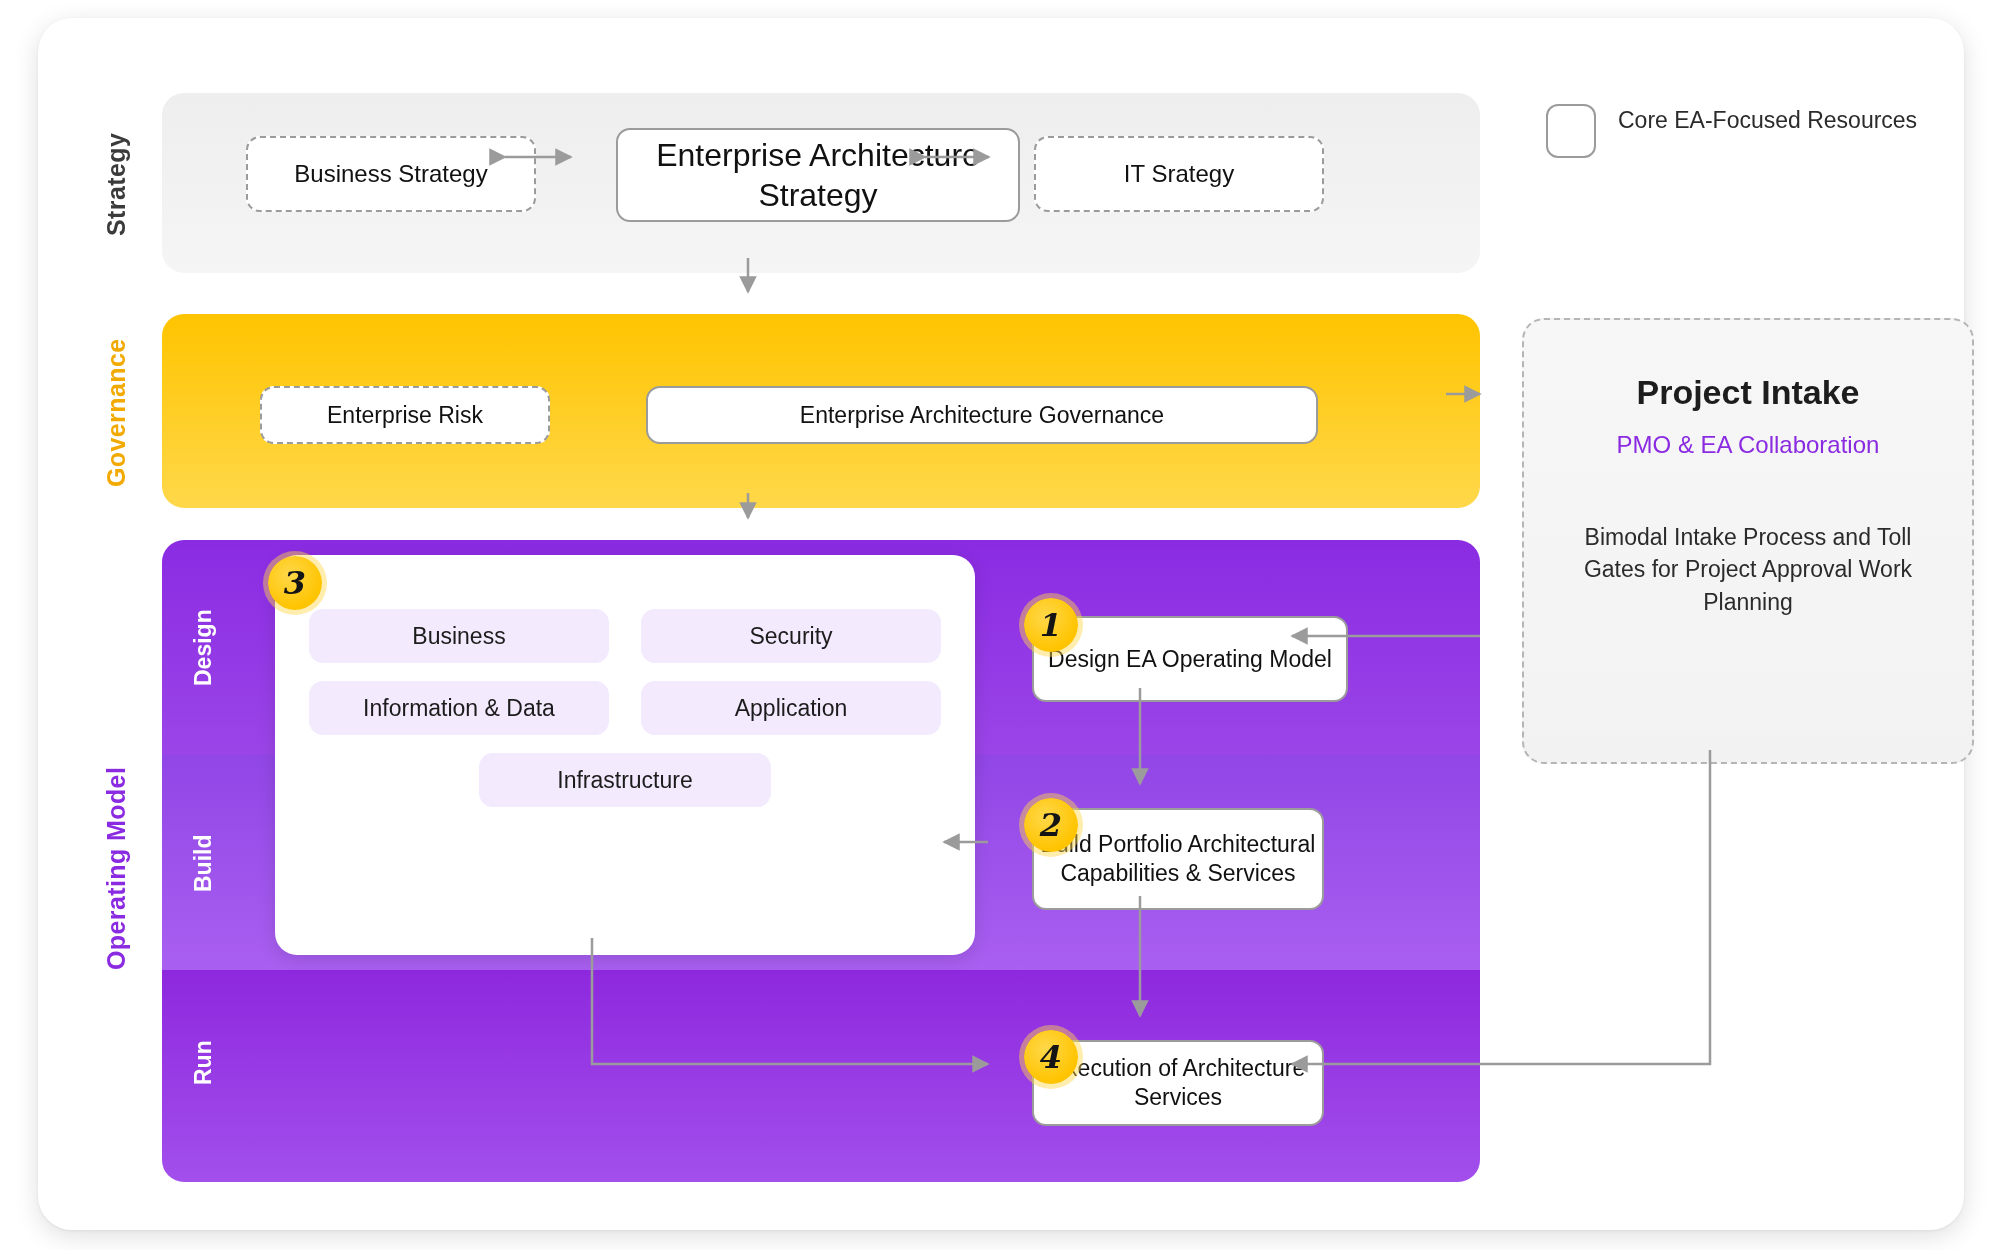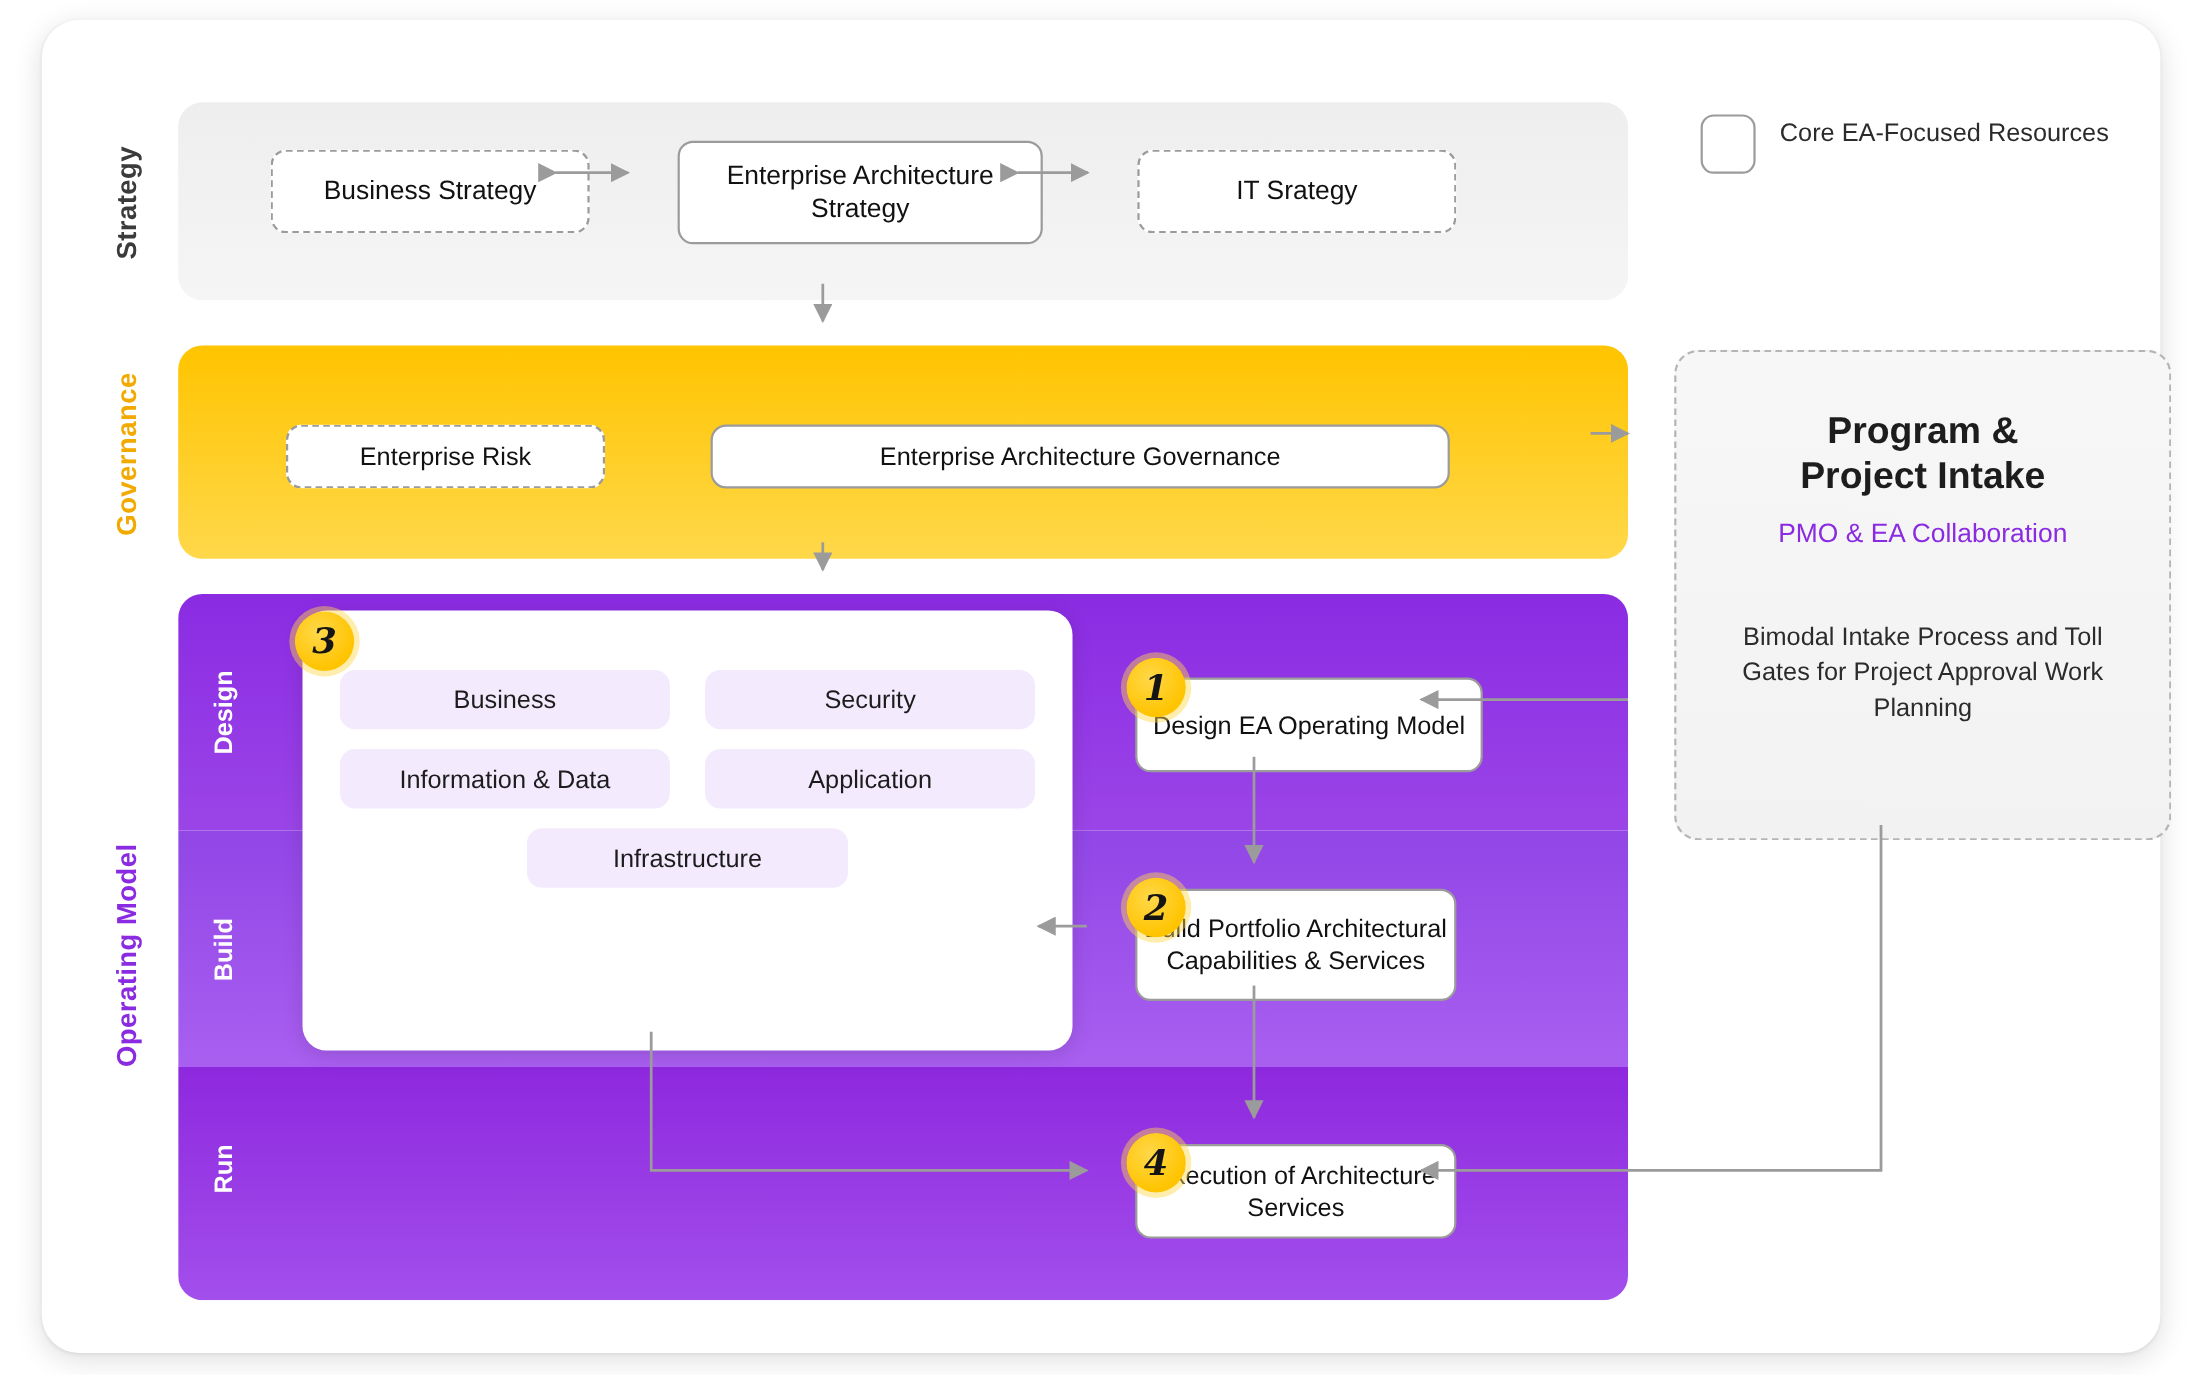--- a/index.html
+++ b/index.html
@@ -55,21 +55,21 @@
     text-align: center;
     background: #ffffff;
     border-radius: 14px;
     color: #111111;
     line-height: 1.25;
   }
   .box.solid  { border: 2px solid #9b9b9b; }
   .box.dashed { border: 2px dashed #9b9b9b; }
 
   #box-business-strategy { left: 208px; top: 118px; width: 290px; height: 76px; font-size: 24px; }
-  #box-ea-strategy       { left: 578px; top: 110px; width: 332px; height: 94px; font-size: 24px; }
+  #box-ea-strategy       { left: 578px; top: 110px; width: 404px; height: 94px; font-size: 32px; }
   #box-it-strategy       { left: 996px; top: 118px; width: 290px; height: 76px; font-size: 24px; }
 
   
   .legend { position: absolute; left: 1508px; top: 86px; width: 440px; }
   .legend-row { display: flex; align-items: flex-start; gap: 22px; margin-bottom: 34px; }
   .swatch { width: 50px; height: 54px; border-radius: 12px; flex: 0 0 auto; background: #ffffff; }
   .swatch.solid  { border: 2px solid #9b9b9b; }
   .swatch.dashed { border: 2px dashed #b5b5b5; background: #f6f6f6; }
   .legend-text { font-size: 23px; color: #2b2b2b; line-height: 1.28; padding-top: 2px; }
 
@@ -239,21 +239,20 @@
     <div class="box solid" id="box-design-ea-om">Design EA Operating Model</div>
     <div class="box solid" id="box-build-portfolio">Build Portfolio Architectural Capabilities &amp; Services</div>
     <div class="box solid" id="box-execution">Execution of Architecture Services</div>
 
     <div class="num-badge" id="badge-3">3</div>
     <div class="num-badge" id="badge-1">1</div>
     <div class="num-badge" id="badge-2">2</div>
     <div class="num-badge" id="badge-4">4</div>
 
     <div class="intake-panel">
-      <div class="intake-title">Program &amp;</div>
       <div class="intake-title">Project Intake</div>
       <div class="intake-sub">PMO &amp; EA Collaboration</div>
       <div class="intake-body">Bimodal Intake Process and Toll Gates for Project Approval Work Planning</div>
     </div>
 
   </div>
 
   <svg class="wires" viewBox="0 0 2000 1250" xmlns="http://www.w3.org/2000/svg">
     <defs>
       <marker id="ah" viewBox="0 0 10 10" refX="9" refY="5" markerWidth="7" markerHeight="7" orient="auto-start-reverse">

